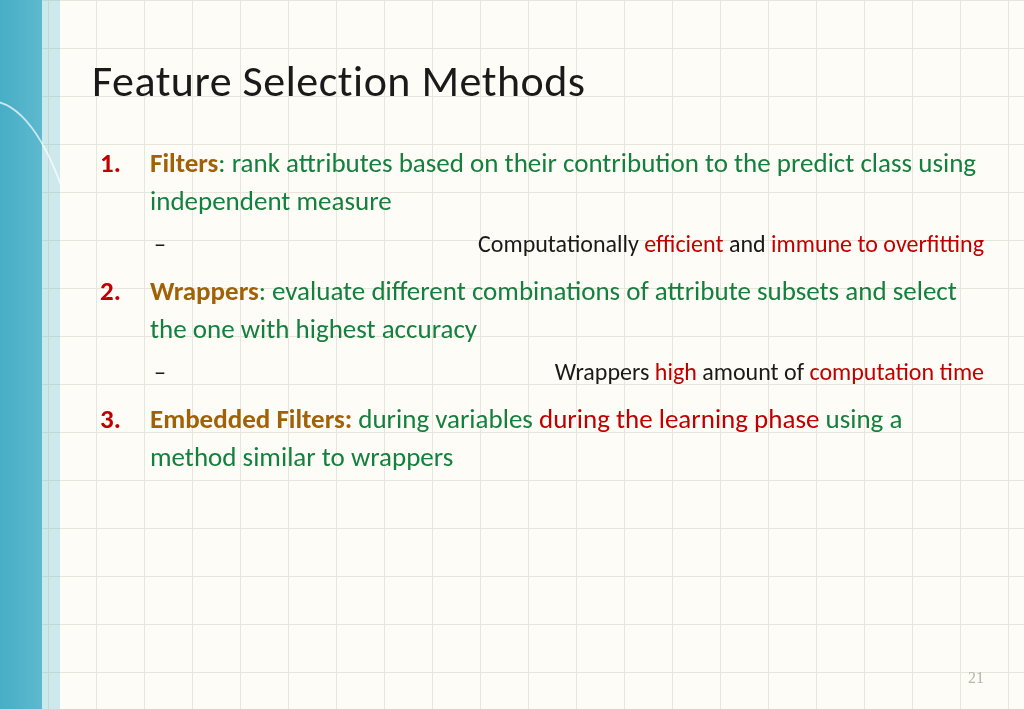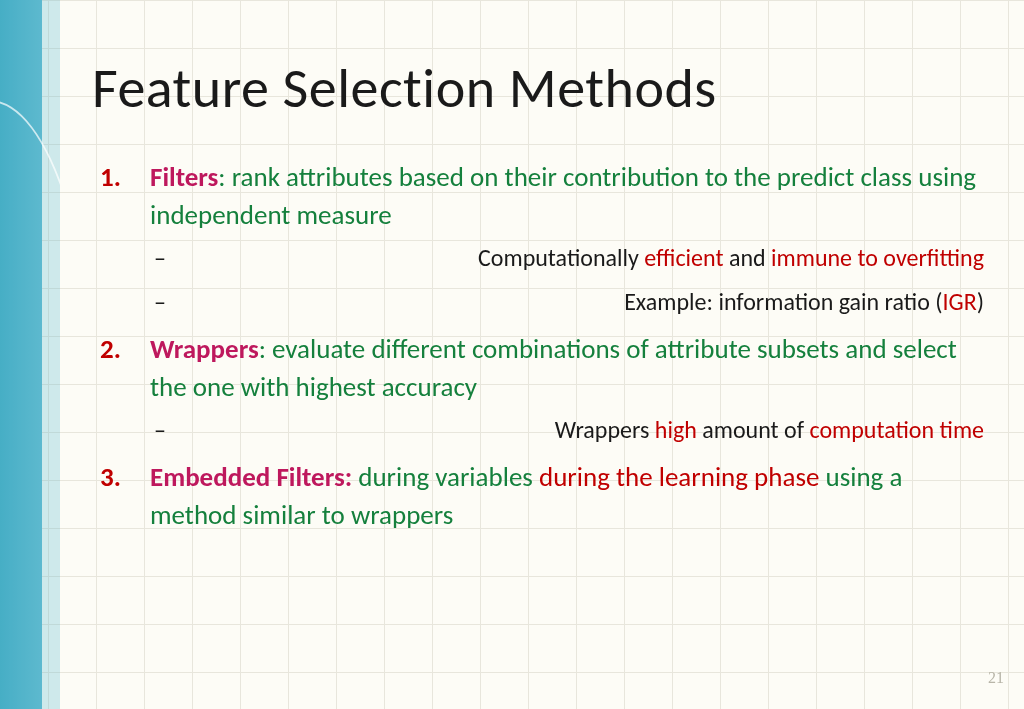--- a/index.html
+++ b/index.html
@@ -71,21 +71,21 @@
     }
     
     .content {
       position: relative;
       z-index: 2;
       padding: 54px 40px 40px 92px;
       color: #1a1a1a;
     }
     
     .title {
-      font-size: 56px;
+      font-size: 44px;
       font-weight: 400;
       color: #1a1a1a;
       margin-bottom: 36px;
       letter-spacing: 0.5px;
     }
     
     .main-list {
       list-style: none;
       counter-reset: item;
     }
@@ -102,21 +102,21 @@
     .main-item::before {
       content: counter(item) ".";
       position: absolute;
       left: 8px;
       font-weight: bold;
       color: #c00000;
     }
     
     .item-label {
       font-weight: bold;
-      color: #be185d;
+      color: #a16207;
       text-align: center;
     }
     
     .item-text {
       color: #15803d;
     }
     
     .sub-list {
       list-style: none;
       margin-top: 8px;
@@ -140,21 +140,21 @@
       color: #1a1a1a;
     }
     
     .highlight {
       color: #c00000;
     }
     
     .slide-number {
       position: absolute;
       bottom: 22px;
-      right: 20px;
+      right: 40px;
       font-size: 16px;
       color: #b8b5a8;
       z-index: 2;
       font-family: Liberation Serif, serif;
     }
   </style>
 </head>
 <body>
 
 <div class="grid-bg"></div>
@@ -163,21 +163,20 @@
   <div class="teal-bar"></div>
   <div class="curve1"></div>
   <div class="curve2"></div>
 </div>
 
 <div class="content">
   <h1 class="title">Feature Selection Methods</h1>
   <ol class="main-list" id="main-list">
       <li class="main-item"><span class="item-label">Filters</span><span class="item-text">: rank attributes based on their contribution to the predict class using independent measure</span><ul class="sub-list">
           <li class="sub-item"><span>Computationally </span><span class="highlight">efficient</span><span> and </span><span class="highlight">immune to overfitting</span></li>
-          <li class="sub-item"><span>Example: information gain ratio (</span><span class="highlight">IGR</span><span>)</span></li>
         </ul></li>
       <li class="main-item"><span class="item-label">Wrappers</span><span class="item-text">: evaluate different combinations of attribute subsets and select the one with highest accuracy</span><ul class="sub-list">
           <li class="sub-item"><span>Wrappers </span><span class="highlight">high</span><span> amount of </span><span class="highlight">computation time</span></li>
         </ul></li>
       <li class="main-item"><span class="item-label">Embedded Filters: </span><span class="item-text">during variables </span><span class="highlight">during the learning phase</span><span class="item-text"> using a method similar to wrappers</span></li>
     </ol>
 </div>
 
 <div class="slide-number">21</div>
 

